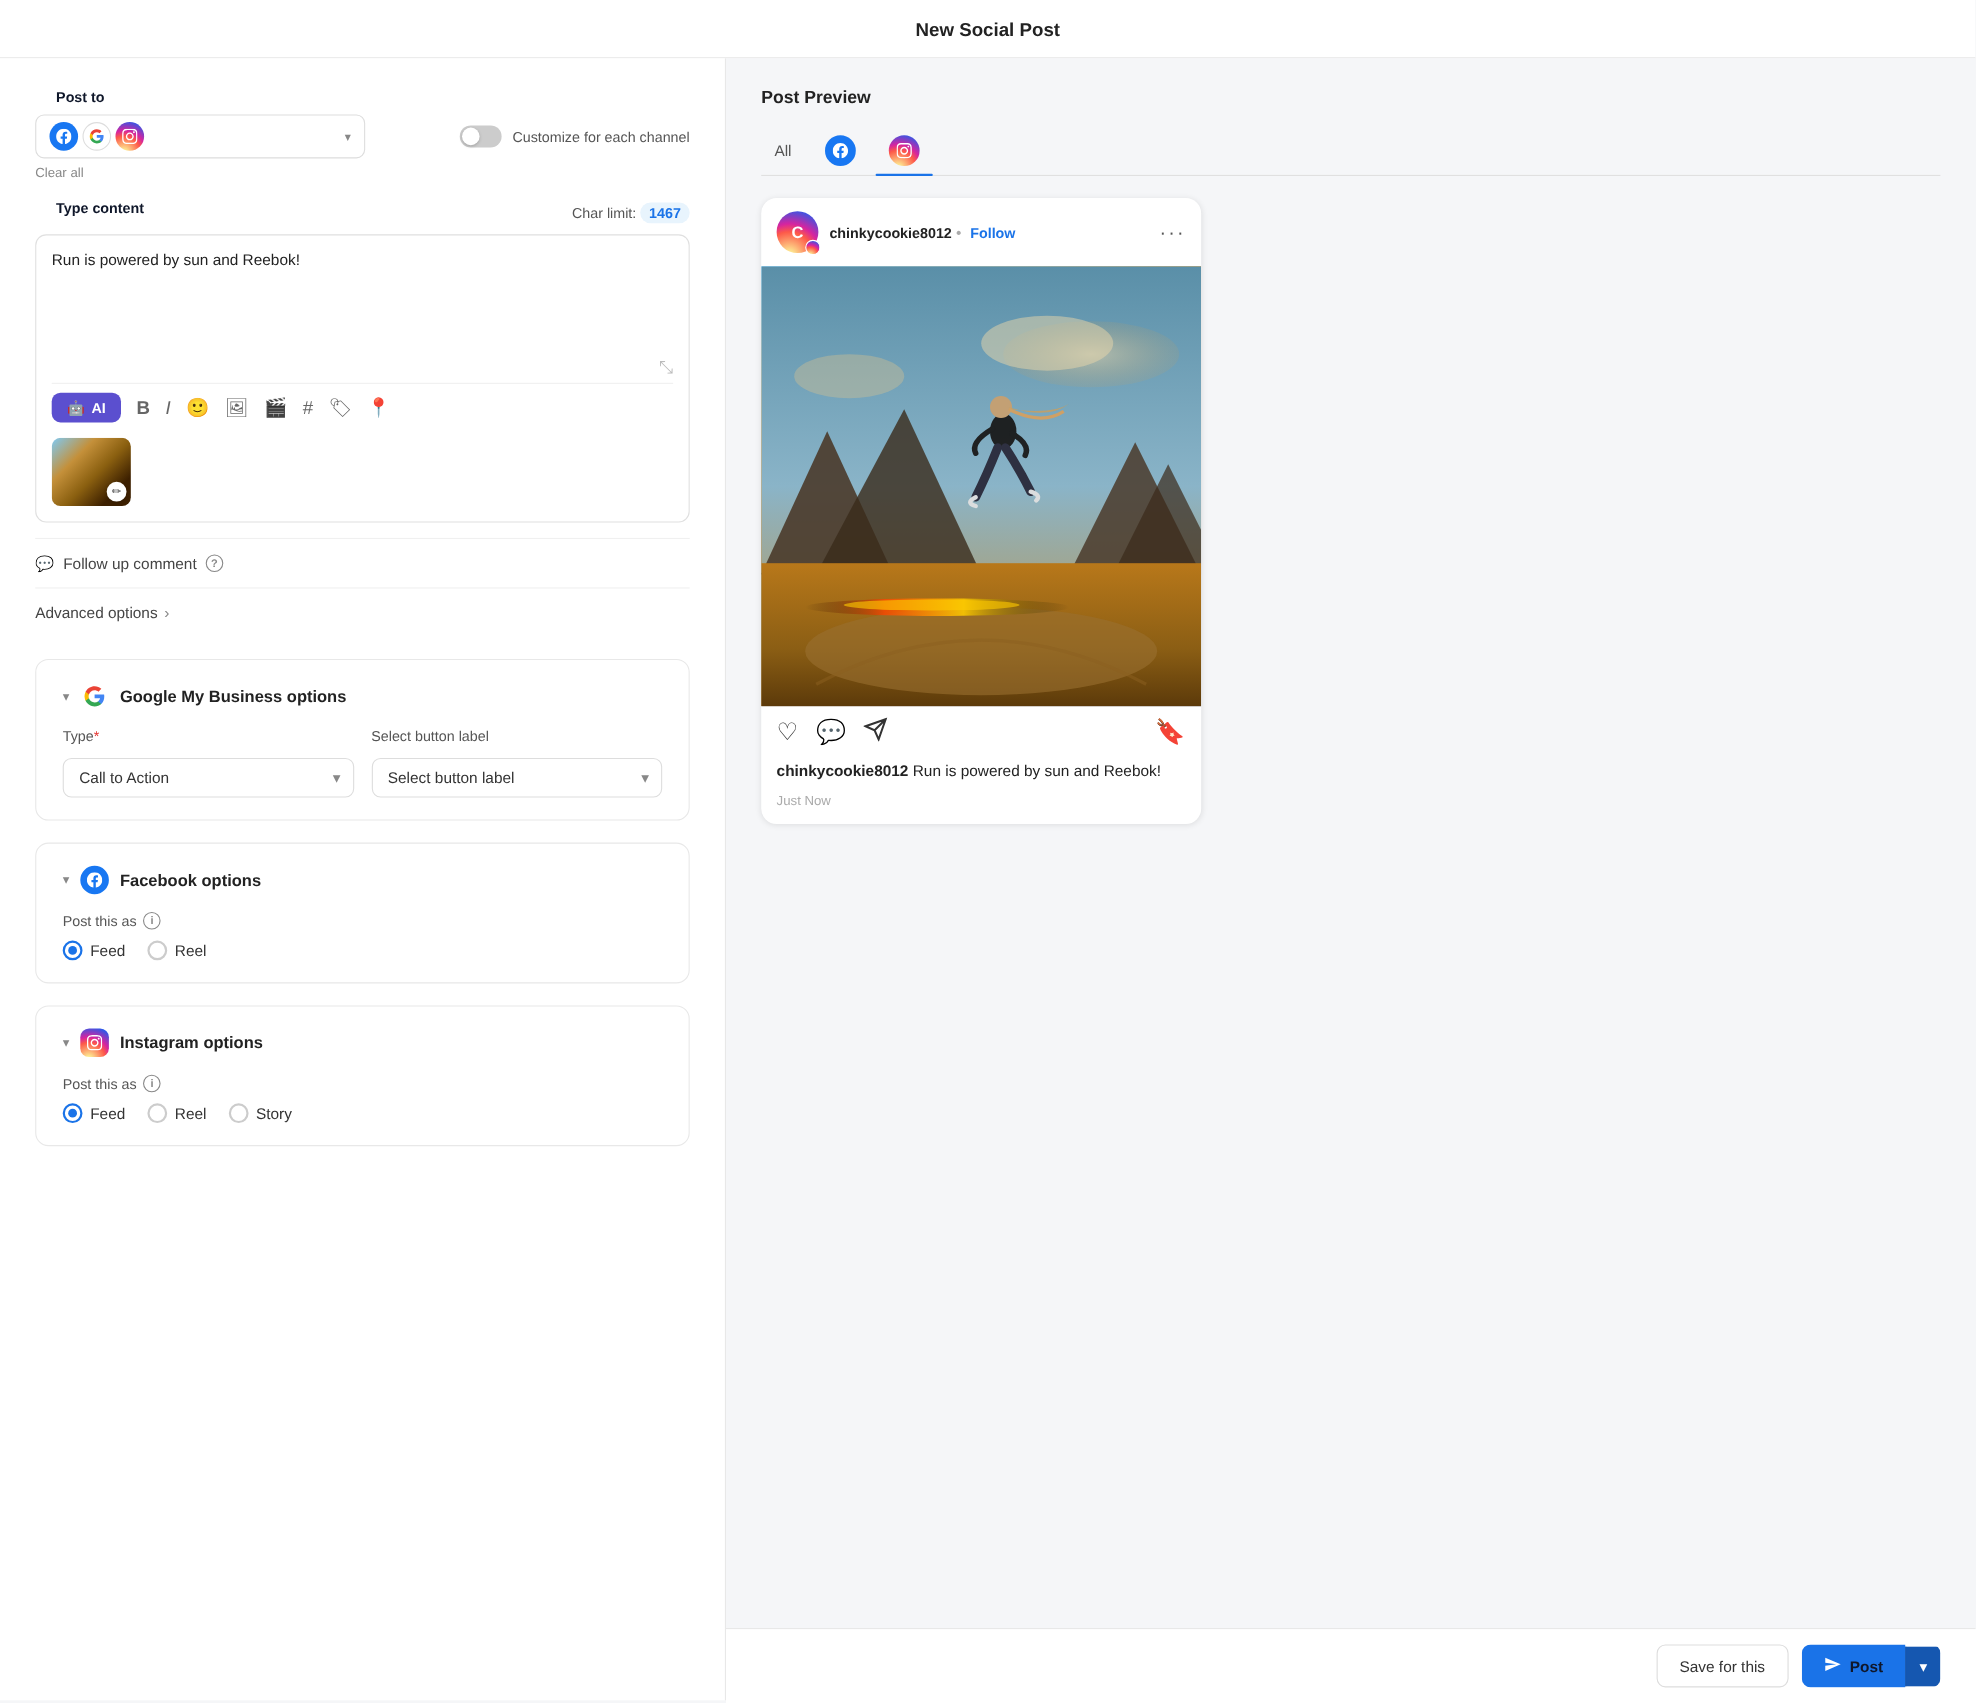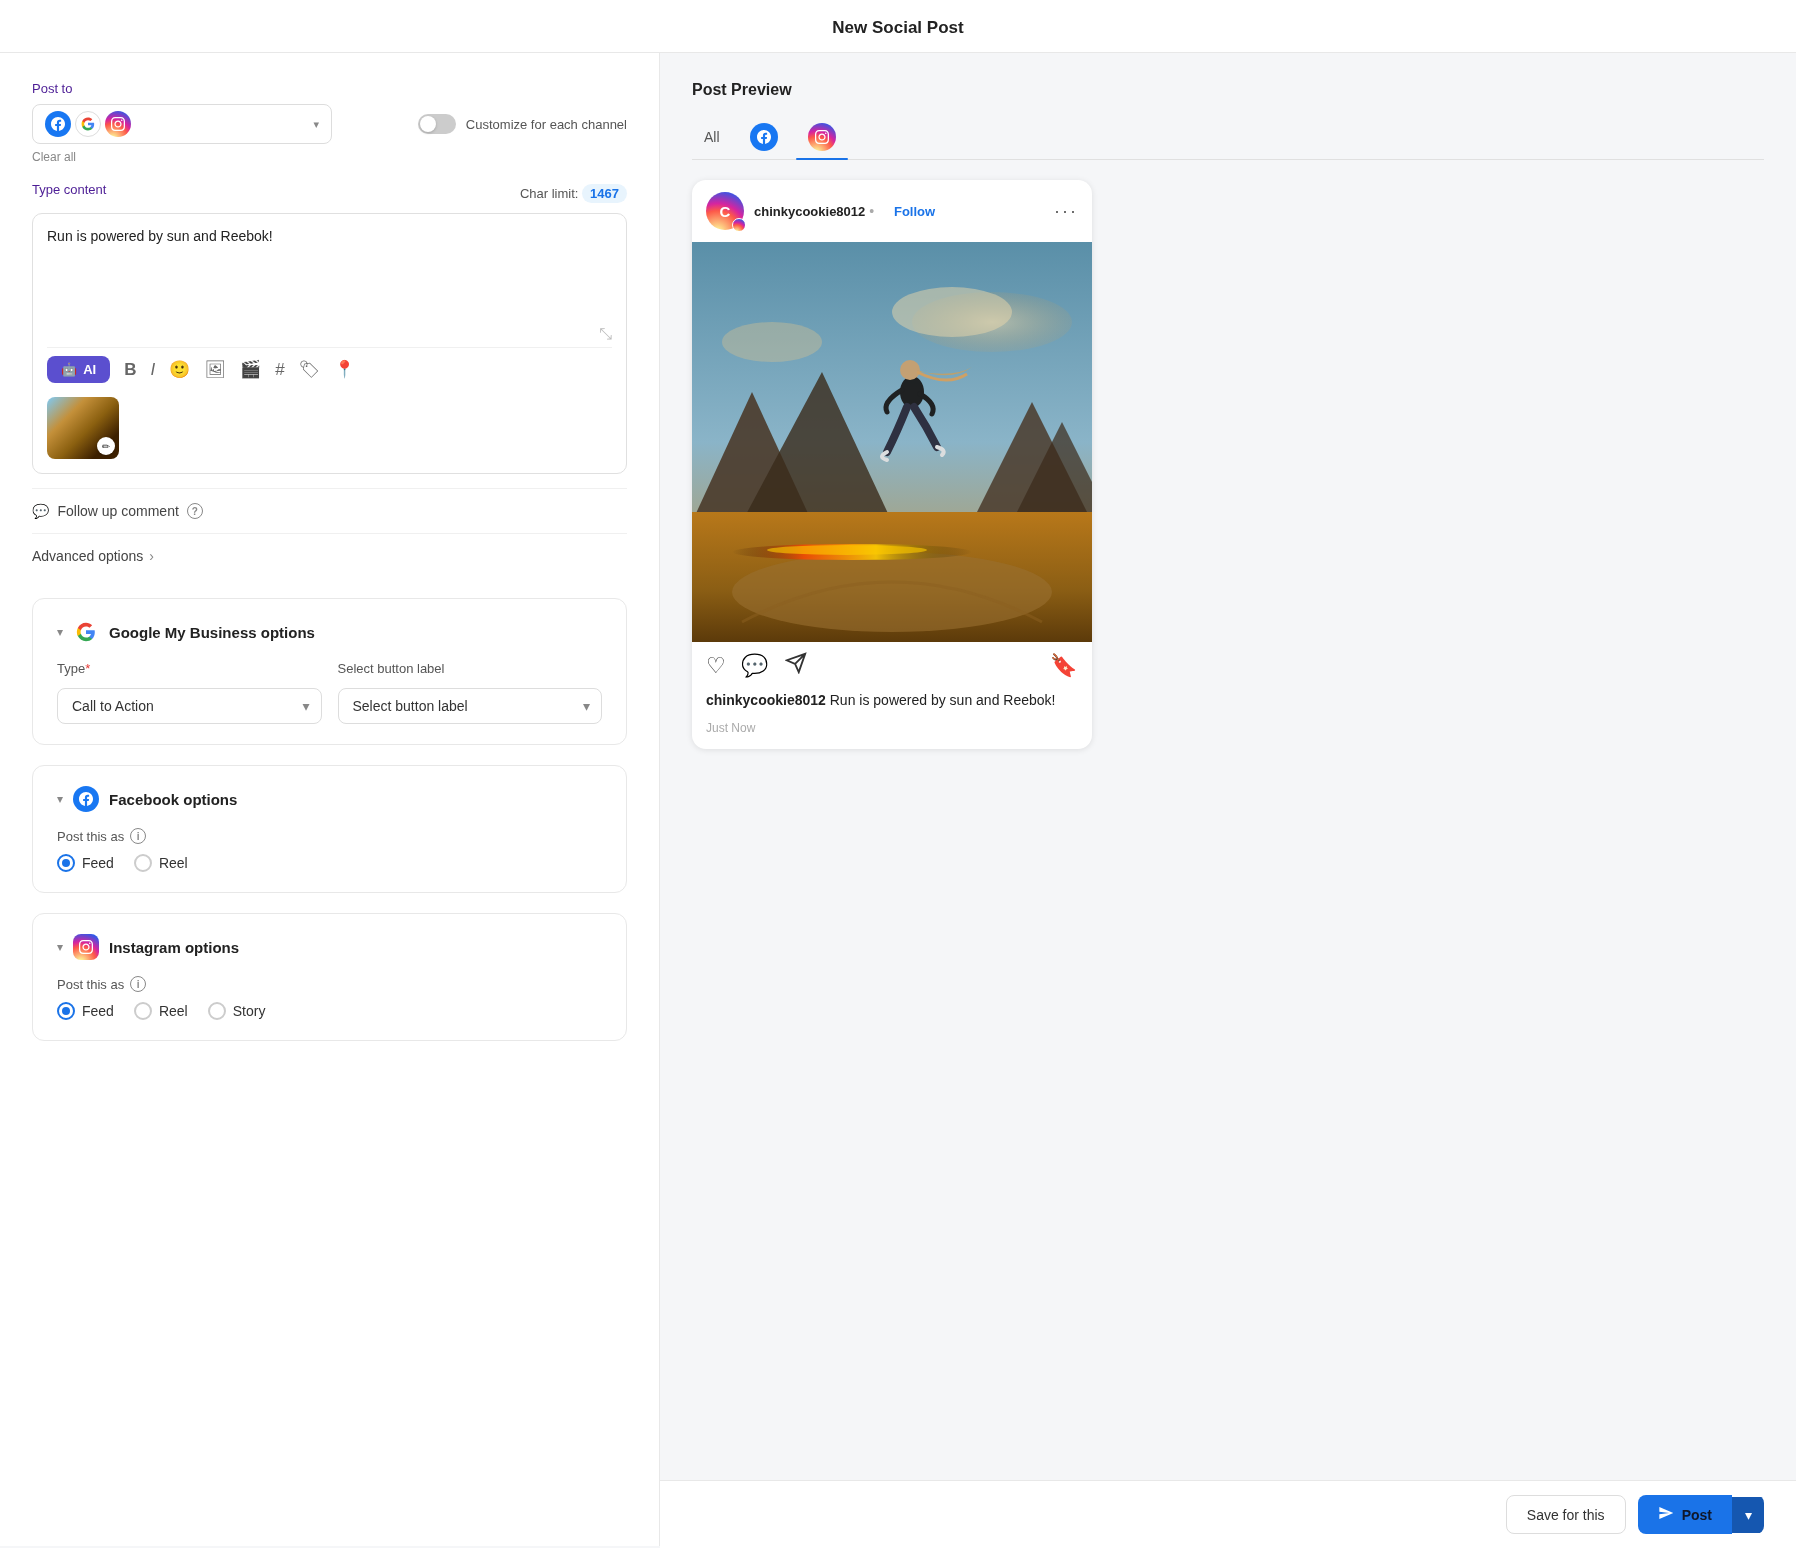--- a/index.html
+++ b/index.html
@@ -5,21 +5,21 @@
     * { box-sizing: border-box; margin: 0; padding: 0; }
     body { font-family: -apple-system, BlinkMacSystemFont, 'Segoe UI', sans-serif; background: #f5f6f8; color: #222; font-size: 14px; }
 
     .page-title { text-align: center; font-size: 17px; font-weight: 600; padding: 18px 0 14px; background: #fff; border-bottom: 1px solid #e8e8e8; }
 
     .main-layout { display: flex; gap: 0; min-height: calc(100vh - 55px); }
 
     
     .left-panel { width: 660px; min-width: 660px; padding: 28px 32px; background: #fff; border-right: 1px solid #e8e8e8; overflow-y: auto; }
 
-    .section-label { font-size: 13px; color: #4c1d95; margin-bottom: 8px; font-weight: 400; }
+    .section-label { font-size: 13px; color: #0f172a; margin-bottom: 8px; font-weight: 700; margin-left: 19px; }
 
     .post-to-row { display: flex; align-items: center; justify-content: space-between; margin-bottom: 6px; }
     .channel-selector { display: flex; align-items: center; gap: 6px; border: 1px solid #ddd; border-radius: 8px; padding: 6px 12px; background: #fff; cursor: pointer; width: 300px; }
     .channel-icons { display: flex; gap: 4px; align-items: center; }
     .channel-icon { width: 26px; height: 26px; border-radius: 50%; display: flex; align-items: center; justify-content: center; font-size: 13px; color: #fff; font-weight: 700; }
     .ch-blue { background: #1877f2; }
     .ch-gmb { background: #fff; border: 1px solid #ddd; }
     .ch-insta { background: radial-gradient(circle at 30% 107%, #fdf497 0%, #fdf497 5%, #fd5949 45%,#d6249f 60%,#285AEB 90%); }
     .chevron-down { color: #888; font-size: 11px; margin-left: auto; }
     .customize-row { display: flex; align-items: center; gap: 10px; font-size: 13px; color: #555; }
@@ -80,21 +80,21 @@
     .tab-icon { width: 28px; height: 28px; border-radius: 50%; display: flex; align-items: center; justify-content: center; font-size: 16px; }
     .tab-fb { background: #1877f2; color: #fff; }
     .tab-insta { background: radial-gradient(circle at 30% 107%, #fdf497 0%, #fdf497 5%, #fd5949 45%,#d6249f 60%,#285AEB 90%); color: #fff; }
 
     
     .insta-card { background: #fff; border-radius: 14px; overflow: hidden; box-shadow: 0 1px 6px rgba(0,0,0,0.1); max-width: 400px; }
     .insta-header { display: flex; align-items: center; padding: 12px 14px; gap: 10px; }
     .insta-avatar { width: 38px; height: 38px; border-radius: 50%; background: radial-gradient(circle at 30% 107%, #fdf497 0%, #fdf497 5%, #fd5949 45%,#d6249f 60%,#285AEB 90%); display: flex; align-items: center; justify-content: center; color: #fff; font-weight: 700; font-size: 15px; position: relative; }
     .insta-badge { position: absolute; bottom: -2px; right: -2px; width: 14px; height: 14px; background: radial-gradient(circle at 30% 107%, #fdf497 0%, #fdf497 5%, #fd5949 45%,#d6249f 60%,#285AEB 90%); border-radius: 50%; border: 1.5px solid #fff; }
     .insta-username { font-weight: 600; font-size: 13px; color: #222; }
-    .follow-btn { color: #1a73e8; font-weight: 600; font-size: 13px; cursor: pointer; margin-left: 16px; }
+    .follow-btn { color: #1a73e8; font-weight: 600; font-size: 13px; cursor: pointer; margin-left: 4px; }
     .dot-sep { color: #aaa; }
     .more-icon { margin-left: auto; color: #555; cursor: pointer; font-size: 18px; letter-spacing: 2px; }
 
     .insta-image { width: 100%; aspect-ratio: 1; background: linear-gradient(160deg, #7ecaf5 0%, #c4903a 30%, #8b6010 55%, #3d2000 80%, #1a1000 100%); position: relative; overflow: hidden; }
 
     .insta-actions { display: flex; align-items: center; padding: 10px 14px; gap: 16px; }
     .action-icon { font-size: 22px; cursor: pointer; color: #333; }
     .bookmark-icon { margin-left: auto; font-size: 22px; cursor: pointer; color: #333; }
 
     .insta-caption { padding: 0 14px 10px; font-size: 14px; color: #222; line-height: 1.5; }

